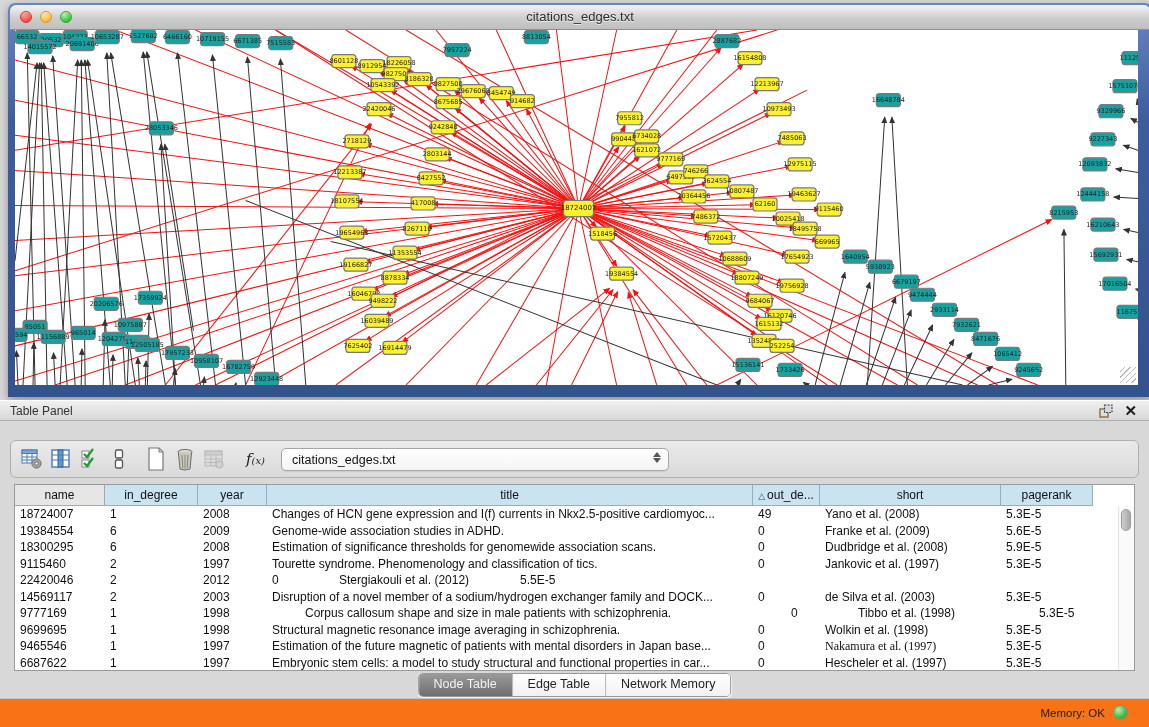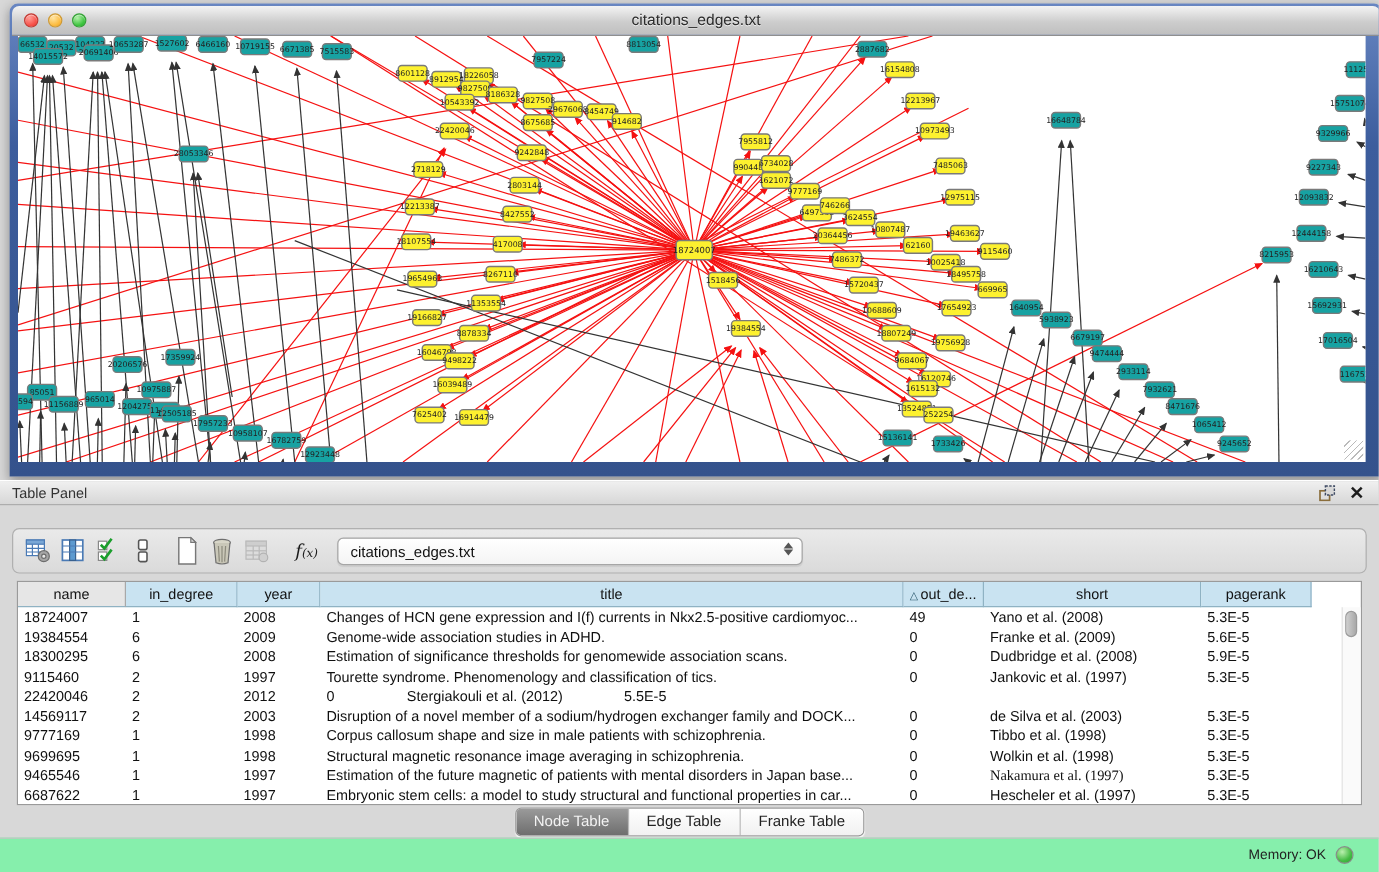--- a/index.html
+++ b/index.html
@@ -58,21 +58,21 @@
   .vthumb{position:absolute;top:3px;left:2px;width:10px;height:22px;border-radius:6px;
       background:linear-gradient(90deg,#cfcfcf,#a8a8a8);border:1px solid #9a9a9a;box-sizing:border-box;}
 
   .tabs{position:absolute;top:673px;left:50%;transform:translateX(-50%);display:flex;height:22px;
       border:1px solid #999;border-radius:5px;overflow:hidden;background:#fff;box-shadow:0 1px 1px rgba(255,255,255,.8);}
   .tab{padding:0 15px;line-height:21px;font-size:12.5px;color:#222;background:linear-gradient(#ffffff,#f1f1f1);
       border-left:1px solid #b8b8b8;cursor:pointer;white-space:nowrap;}
   .tab:first-child{border-left:none;}
   .tab.selected{background:linear-gradient(#9a9a9a,#6e6e6e);color:#f3f3f3;}
 
-  .statusbar{position:absolute;left:0;bottom:0;width:1149px;height:28px;background:#86efac;border-top:1px solid #c4c4c4;}
+  .statusbar{position:absolute;left:0;bottom:0;width:1149px;height:28px;background:#f97316;border-top:1px solid #c4c4c4;}
   .memory-label{position:absolute;right:44px;top:8px;font-size:11.5px;color:#222;}
   .memory-dot{position:absolute;right:21px;top:6px;width:15px;height:15px;border-radius:50%;box-sizing:border-box;
       background:radial-gradient(circle at 35% 30%,#b9f0ae,#43bb43 60%,#2f9e2f);border:1px solid #8a8a8a;}
 </style>
 </head>
 <body>
 
 <div class="stage">
 
   <div class="net-window">
@@ -876,21 +876,21 @@
           <div class="td" style="width: 69px;">2003</div>
           <div class="td" style="width: 486px;">Disruption of a novel member of a sodium/hydrogen exchanger family and DOCK...</div>
           <div class="td" style="width: 67px;">0</div>
           <div class="td" style="width: 181px;">de Silva et al. (2003)</div>
           <div class="td" style="width: 92px;">5.3E-5</div>
         </div>
         <div class="trow">
           <div class="td" style="width: 90px;">9777169</div>
           <div class="td" style="width: 93px;">1</div>
           <div class="td" style="width: 69px;">1998</div>
-          <div class="td" style="width: 486px;">Corpus callosum shape and size in male patients with schizophrenia.</div>
+          <div class="td" style="width: 486px; margin-left: 33px;">Corpus callosum shape and size in male patients with schizophrenia.</div>
           <div class="td" style="width: 67px;">0</div>
           <div class="td" style="width: 181px;">Tibbo et al. (1998)</div>
           <div class="td" style="width: 92px;">5.3E-5</div>
         </div>
         <div class="trow">
           <div class="td" style="width: 90px;">9699695</div>
           <div class="td" style="width: 93px;">1</div>
           <div class="td" style="width: 69px;">1998</div>
           <div class="td" style="width: 486px;">Structural magnetic resonance image averaging in schizophrenia.</div>
           <div class="td" style="width: 67px;">0</div>
@@ -917,21 +917,21 @@
         </div>
       </div>
     <div class="vscroll">
       <div class="vthumb"></div>
     </div>
   </div>
 
   <div class="tabs">
     <div class="tab selected">Node Table</div>
     <div class="tab">Edge Table</div>
-    <div class="tab">Franke Table</div>
+    <div class="tab">Network Memory</div>
   </div>
 
   <div class="statusbar">
     <span class="memory-label">Memory: OK</span>
     <span class="memory-dot"></span>
   </div>
 
 </div>
 
 </body></html>

